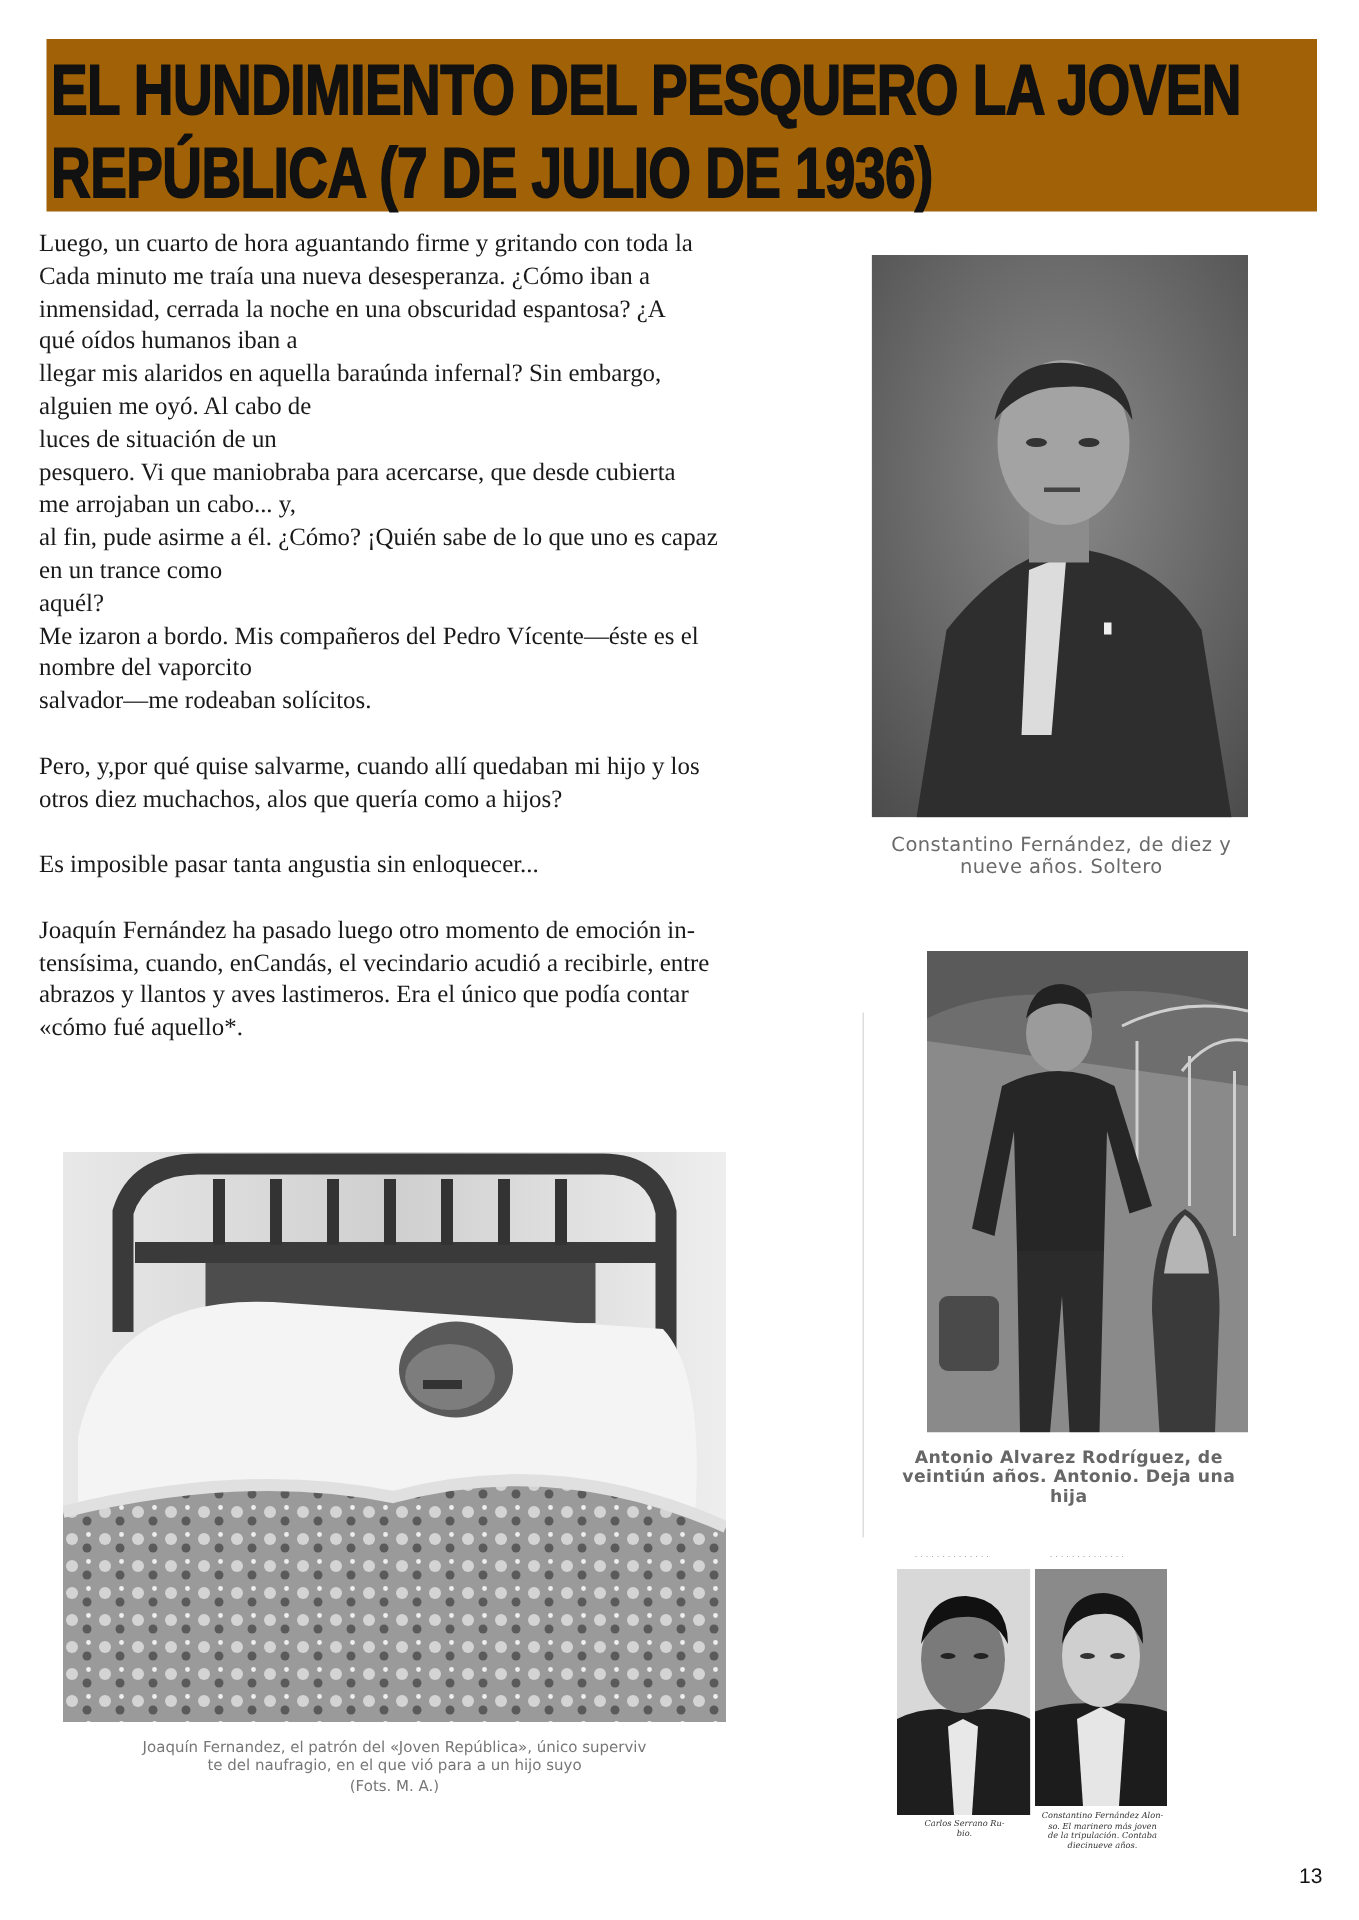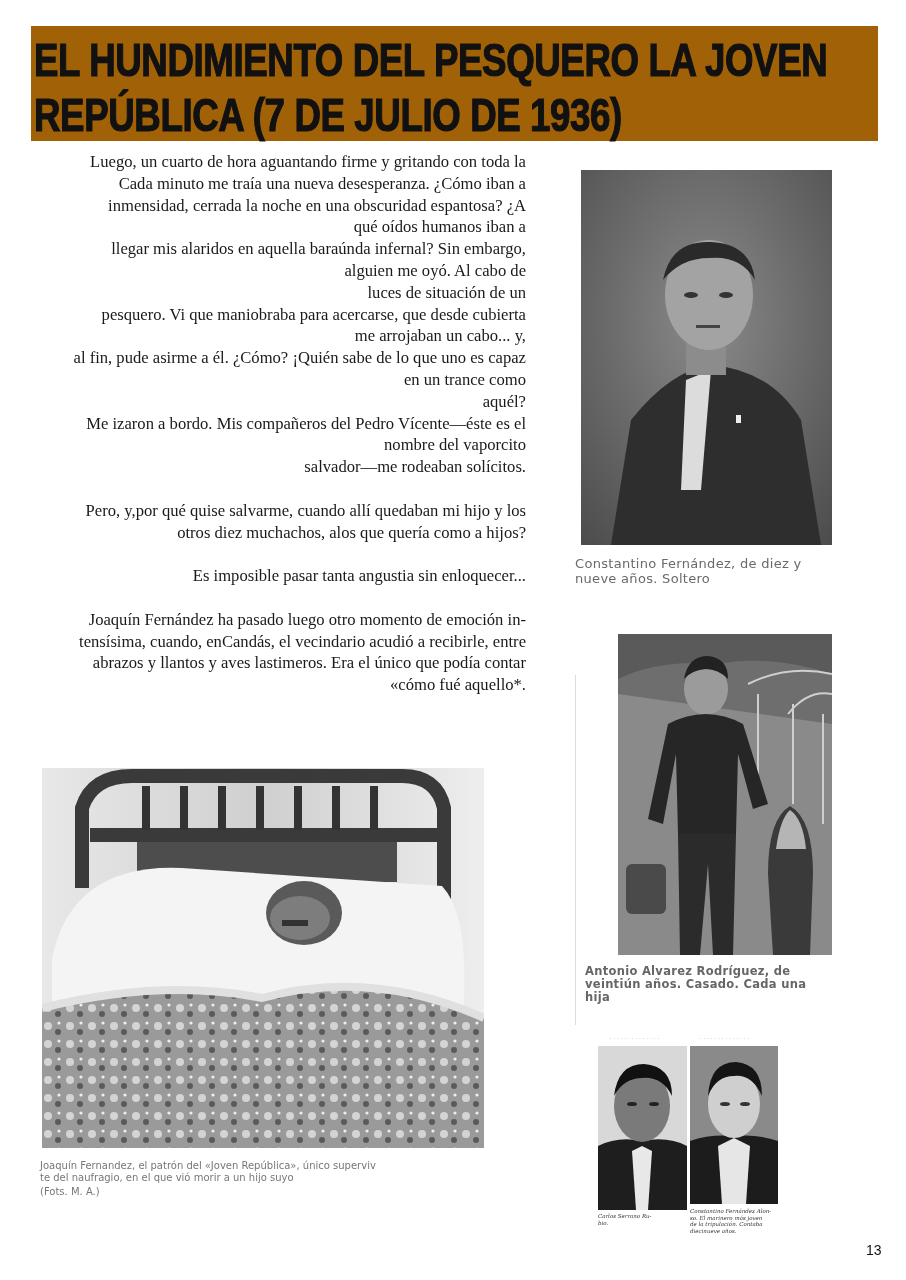--- a/index.html
+++ b/index.html
@@ -1,28 +1,28 @@
 <!DOCTYPE html>
 <html><head>
 <meta charset="utf-8">
 <style>
   html, body { margin:0; padding:0; background:#ffffff; }
   body { width:906px; height:1280px; position:relative; overflow:hidden; font-family:"DejaVu Serif", serif; color:#1a1a1a; }
 
   .title-bar { position:absolute; left:31px; top:26px; width:847px; height:115px; background:#a16207; }
   .title-text { position:absolute; left:3px; top:6px; margin:0; font-family:"Liberation Sans", sans-serif; font-weight:900; font-size:47px; line-height:55px; color:#111; letter-spacing:-0.5px; transform:scaleX(0.78); transform-origin:left top; white-space:nowrap; -webkit-text-stroke:1.2px #111; }
 
-  .body-text { position:absolute; left:26px; top:151px; width:500px; font-family:"Liberation Serif", serif; font-size:16.6px; line-height:21.8px; color:#1a1a1a;text-align:right; }
+  .body-text { position:absolute; left:26px; top:151px; width:500px; font-family:"Liberation Serif", serif; font-size:16.6px; line-height:21.8px; color:#1a1a1a; }
   .body-text p { margin:0; }
   .body-text .gap { height:21.8px; }
 
   .photo { position:absolute; overflow:hidden; }
   .photo svg { display:block; width:100%; height:100%; }
 
-  .caption { position:absolute; font-family:"DejaVu Sans", sans-serif; text-align:left; color:#555; }
+  .caption { position:absolute; font-family:"DejaVu Sans", sans-serif; text-align:center; color:#555; }
   .cap-bed { left:40px; top:1160px; width:446px; font-size:10px; line-height:12px; color:#777; }
   .cap-bed .credit { font-size:10px; display:block; margin-top:2px; }
   .cap-1 { left:575px; top:557px; width:265px; font-size:13px; line-height:14.5px; color:#6a6a6a; letter-spacing:0.3px; }
   .cap-2 { left:585px; top:965px; width:255px; font-size:11.5px; line-height:13px; font-weight:bold; color:#666; letter-spacing:0.3px; }
   .cap-small { font-family:"DejaVu Serif", serif; font-style:italic; font-size:5.5px; line-height:6.5px; color:#333; }
   .cap-3a { left:598px; top:1213px; width:90px; }
   .cap-3b { left:690px; top:1208px; width:90px; }
   .cap-top { position:absolute; font-family:"DejaVu Serif", serif; font-size:4.5px; color:#777; letter-spacing:0.4px; }
 
   .strip-rule { position:absolute; left:575px; top:675px; width:1px; height:350px; background:#ddd; }
@@ -102,21 +102,21 @@
     <ellipse cx="262" cy="145" rx="38" ry="32" fill="#5a5a5a"></ellipse>
     <ellipse cx="258" cy="150" rx="30" ry="22" fill="#7d7d7d"></ellipse>
     <rect x="240" y="152" width="26" height="6" fill="#333"></rect>
 
     <path d="M0 240 Q120 210 220 230 Q330 200 442 250 L442 380 L0 380 Z" fill="url(#quilt)"></path>
     <path d="M0 240 Q120 210 220 230 Q330 200 442 250" stroke="#e0e0e0" stroke-width="8" fill="none"></path>
   </svg>
 </div>
 <div class="caption cap-bed">
   <span>Joaquín Fernandez, el patrón del «Joven República», único superviv</span><br>
-  <span>te del naufragio, en el que vió morir a un hijo suyo</span>
+  <span>te del naufragio, en el que vió para a un hijo suyo</span>
   <span class="credit">(Fots. M. A.)</span>
 </div>
 
 <div class="photo" style="left:581px; top:170px; width:251px; height:375px;">
   <svg viewBox="0 0 251 375" preserveAspectRatio="none">
     <defs>
       <radialGradient id="bg1" cx="0.5" cy="0.4" r="0.8">
         <stop offset="0" stop-color="#8a8a8a"></stop>
           <stop offset="1" stop-color="#4a4a4a"></stop>
       </radialGradient>
@@ -162,21 +162,21 @@
     <path d="M60 200 L118 200 L115 321 L95 321 L90 230 L82 321 L62 321 Z" fill="#2b2b2b"></path>
 
     <path d="M155 321 L150 240 Q150 185 172 172 Q195 185 195 240 L192 321 Z" fill="#3a3a3a"></path>
     <path d="M158 215 Q162 185 172 176 Q185 185 188 215 Z" fill="#b5b5b5"></path>
 
     <rect x="8" y="230" width="40" height="50" rx="6" fill="#4a4a4a"></rect>
   </svg>
 </div>
 <div class="caption cap-2">
   <span>Antonio Alvarez Rodríguez, de</span><br>
-  <span>veintiún años. Casado. Cada una</span><br>
+  <span>veintiún años. Antonio. Deja una</span><br>
   <span>hija</span>
 </div>
 
 <div class="cap-top" style="left:610px; top:1036px;">· · · · · · · · · · · · · ·</div>
 <div class="cap-top" style="left:700px; top:1036px;">· · · · · · · · · · · · · ·</div>
 
 <div class="photo" style="left:598px; top:1046px; width:89px; height:164px;">
   <svg viewBox="0 0 89 164" preserveAspectRatio="none">
     <rect width="89" height="164" fill="#d8d8d8"></rect>
     <path d="M0 100 Q20 90 44 95 Q70 90 89 100 L89 164 L0 164 Z" fill="#1e1e1e"></path>

